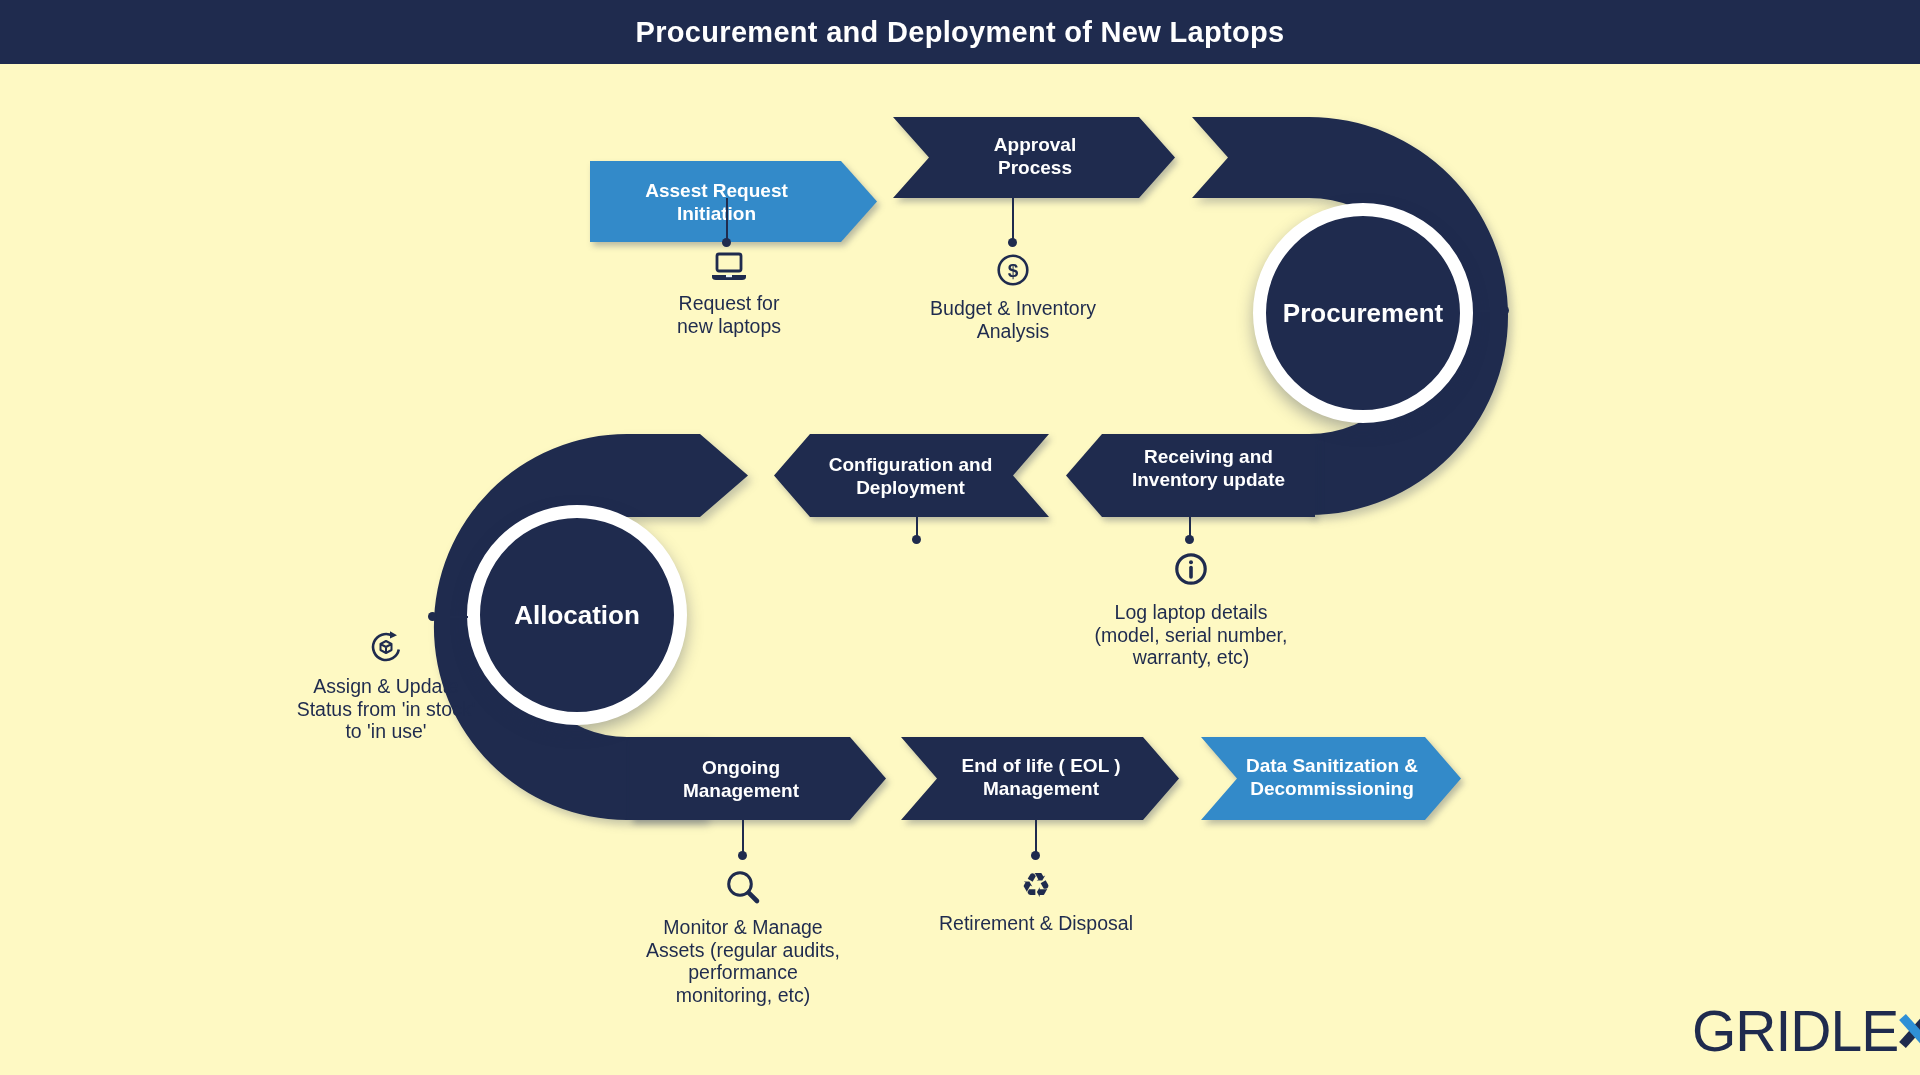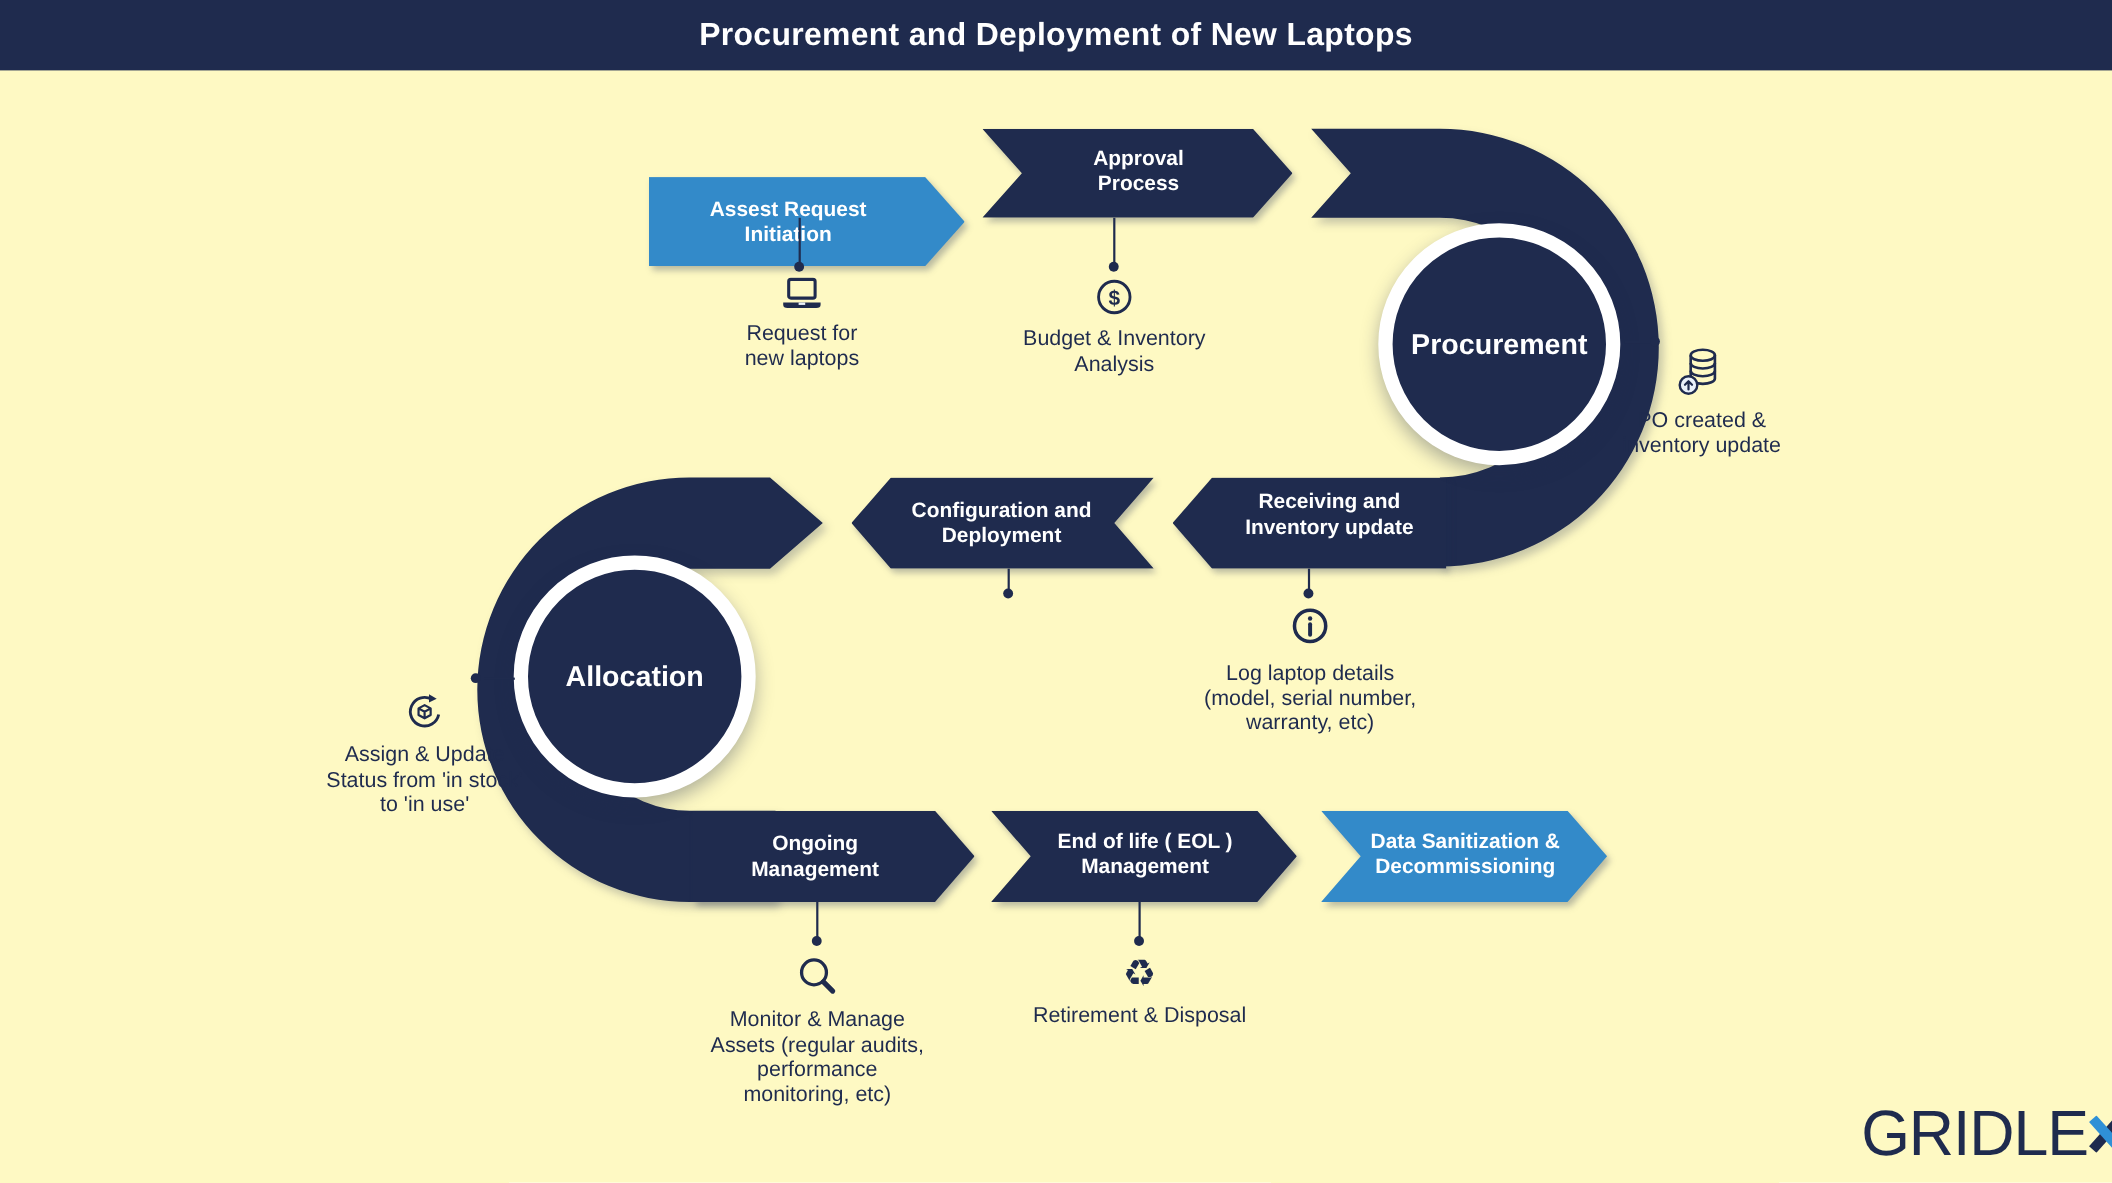--- a/index.html
+++ b/index.html
@@ -159,34 +159,20 @@
     <span class="ic">
       <svg width="36" height="36" viewBox="0 0 36 36">
         <circle cx="18" cy="18" r="14.3" fill="none" stroke="#1f2b4e" stroke-width="2.6"></circle>
         <text x="18" y="25" text-anchor="middle" font-size="19" font-weight="bold" fill="#1f2b4e" font-family="Liberation Sans, DejaVu Sans, sans-serif">$</text>
       </svg>
     </span>
     <div>Budget &amp; Inventory</div>
     <div>Analysis</div>
   </div>
 
-  <div class="ann" style="left:1437px;top:314px;width:220px;">
-    <span class="ic">
-      <svg width="44" height="48" viewBox="0 0 44 48">
-        <path d="M12 9 C12 6.2 16.9 4 23 4 C29.1 4 34 6.2 34 9 C34 11.8 29.1 14 23 14 C16.9 14 12 11.8 12 9 Z" fill="none" stroke="#1f2b4e" stroke-width="2.4"></path>
-        <path d="M12 9 L12 30 C12 32.8 16.9 35 23 35 C29.1 35 34 32.8 34 30 L34 9" fill="none" stroke="#1f2b4e" stroke-width="2.4"></path>
-        <path d="M12 16 C12 18.8 16.9 21 23 21 C29.1 21 34 18.8 34 16" fill="none" stroke="#1f2b4e" stroke-width="2.4"></path>
-        <path d="M12 23 C12 25.8 16.9 28 23 28 C29.1 28 34 25.8 34 23" fill="none" stroke="#1f2b4e" stroke-width="2.4"></path>
-        <circle cx="10" cy="36" r="8" fill="#e9f1fa" stroke="#1f2b4e" stroke-width="2.2"></circle>
-        <path d="M10 40 L10 33 M6.8 35.8 L10 32.6 L13.2 35.8" fill="none" stroke="#1f2b4e" stroke-width="2" stroke-linecap="round" stroke-linejoin="round"></path>
-      </svg>
-    </span>
-    <div>PO created &amp;</div>
-    <div>inventory update</div>
-  </div>
 
 
   <div class="ann" style="left:1060px;top:551px;width:262px;">
     <span class="ic gap-lg">
       <svg width="36" height="36" viewBox="0 0 36 36">
         <circle cx="18" cy="18" r="14.2" fill="none" stroke="#1f2b4e" stroke-width="3.2"></circle>
         <circle cx="18" cy="11.3" r="2" fill="#1f2b4e"></circle>
         <line x1="18" y1="16.5" x2="18" y2="26" stroke="#1f2b4e" stroke-width="3.6" stroke-linecap="round"></line>
       </svg>
     </span>

